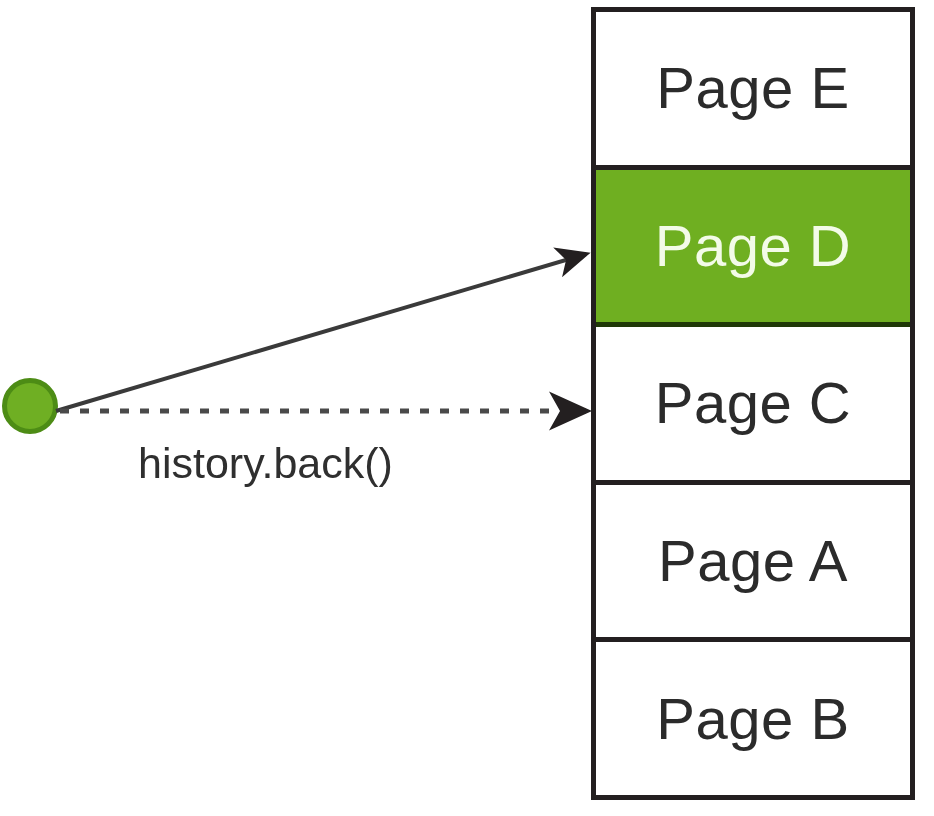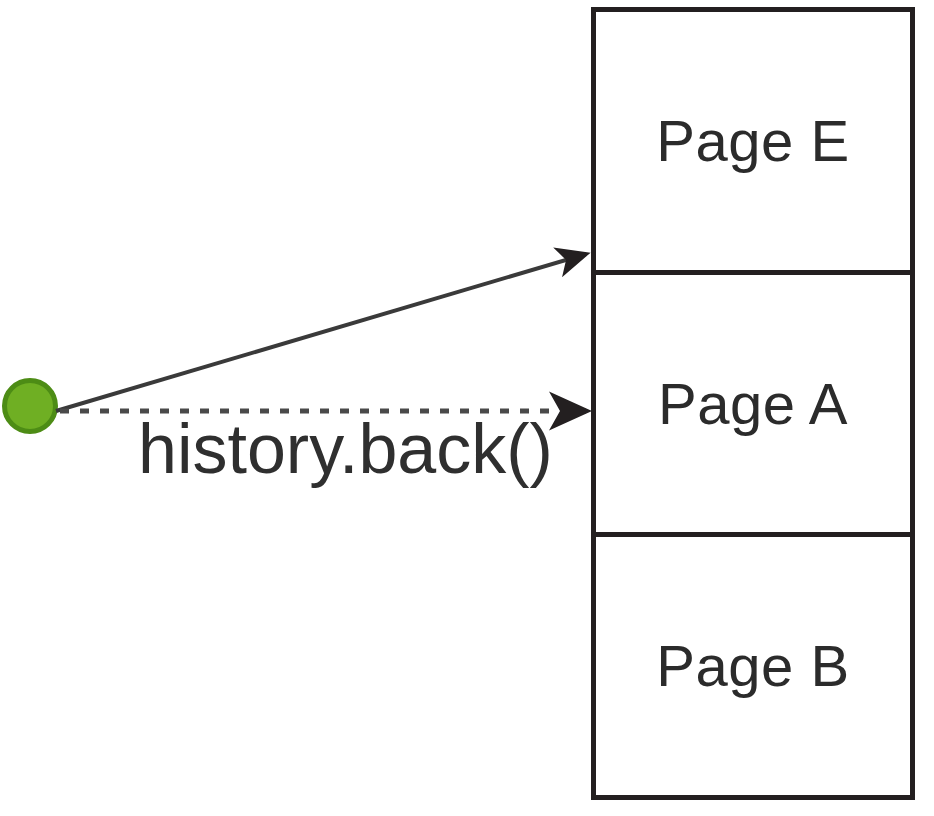--- a/index.html
+++ b/index.html
@@ -80,36 +80,42 @@
     top: 0;
     width: 934px;
     height: 816px;
     pointer-events: none;
   }
 
   
   .edge-caption {
     position: absolute;
     left: 138px;
-    top: 414px;
-    font-size: 70px;
+    top: 442px;
+    font-size: 43px;
     line-height: 1;
     color: #2f2f2f;
     white-space: nowrap;
     letter-spacing: 0px;
   }
 </style>
 </head>
 <body>
 
 <div id="canvas">
 
   <div class="stack">
     <div class="stack-entry">
       <span class="entry-label">Page E</span>
+    </div>
+    <div class="stack-entry current">
+      <span class="entry-label">Page D</span>
+    </div>
+    <div class="stack-entry">
+      <span class="entry-label">Page C</span>
     </div>
     <div class="stack-entry">
       <span class="entry-label">Page A</span>
     </div>
     <div class="stack-entry">
       <span class="entry-label">Page B</span>
     </div>
   </div>
 
   <div class="origin-dot"></div>

